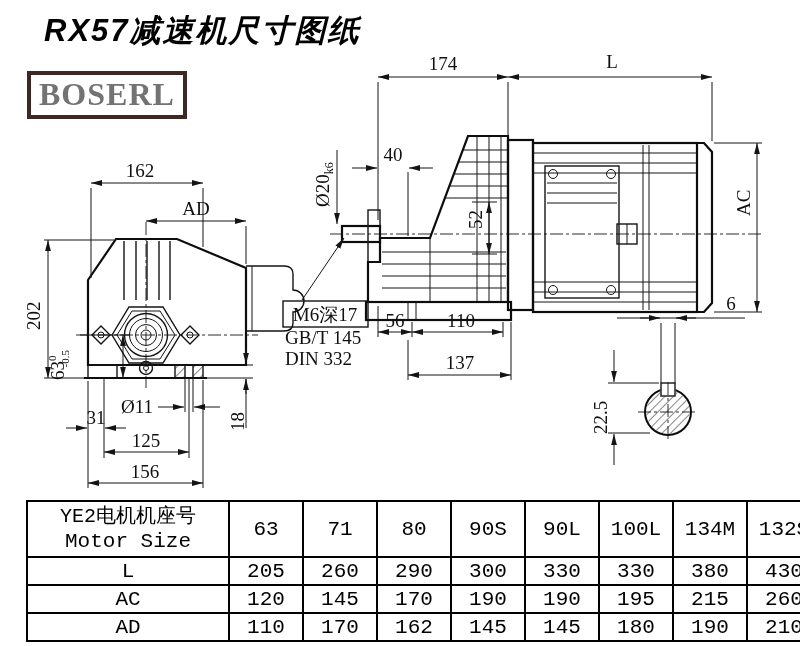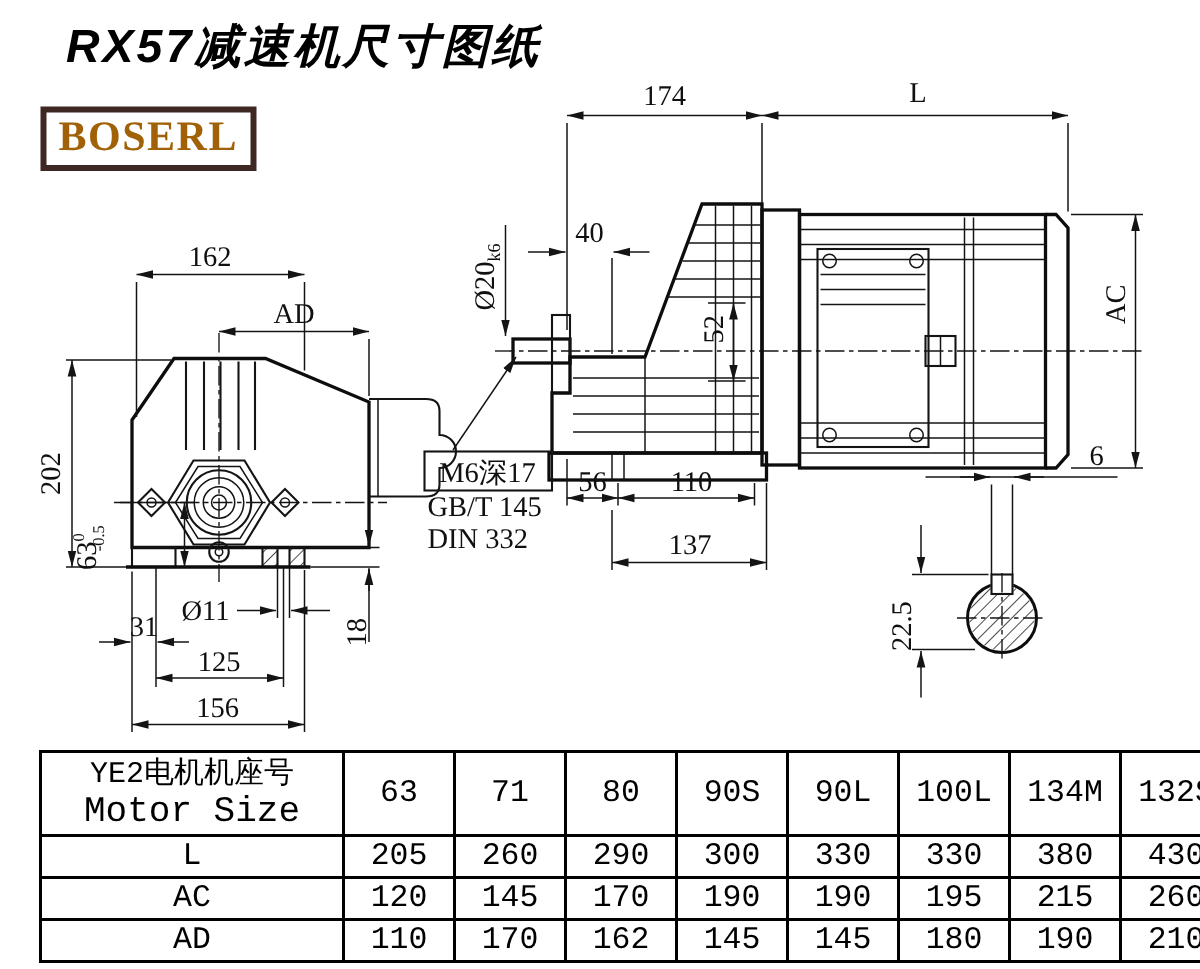--- a/index.html
+++ b/index.html
@@ -3,37 +3,37 @@
 <meta charset="utf-8">
 <style>
   html,body{margin:0;padding:0;background:#888;}
   .page{position:relative;width:800px;height:646px;background:#fff;overflow:hidden;
         font-family:"Liberation Serif","DejaVu Serif",serif;color:#000;}
   .title{position:absolute;left:44px;top:10px;font-size:31px;font-weight:bold;
          letter-spacing:2px;font-family:"Liberation Sans","DejaVu Sans",sans-serif;font-style:italic;}
   .logo{position:absolute;left:27px;top:71px;border:4px solid #3f2823;background:#fff;
         padding:1px 8px 2px 8px;}
   .logo span{font-family:"Liberation Serif","DejaVu Serif",serif;font-weight:bold;
-        font-size:28px;color:#a16207;letter-spacing:1px;}
+        font-size:32px;color:#737373;letter-spacing:1px;}
   svg.drawing{position:absolute;left:0;top:0;}
   svg text{font-family:"Liberation Serif","DejaVu Serif",serif;font-size:19px;fill:#101010;}
   .dims line, .dims path{stroke:#141414;stroke-width:1;fill:none;}
   .thin{stroke:#141414;stroke-width:1;fill:none;}
   .mid{stroke:#141414;stroke-width:1.4;fill:none;}
   .bold{stroke:#0d0d0d;stroke-width:2.2;fill:none;}
   .cl{stroke:#141414;stroke-width:0.9;fill:none;stroke-dasharray:13 3 3 3;}
   .tablewrap{position:absolute;left:2px;top:500px;width:796px;margin-left:24px;}
   table.spec{border-collapse:collapse;width:796px;table-layout:fixed;}
   table.spec td{border:2px solid #000;text-align:center;vertical-align:middle;padding:0;
         font-family:"Liberation Mono","DejaVu Sans Mono",monospace;font-size:21px;}
   td.namecol{width:200px;}
   tr.hdr td{height:54px;}
   tr.datarow td{height:26px;}
   .hl1{font-size:20px;line-height:24px;}
-  .hl2{font-size:24px;line-height:25px;}
+  .hl2{font-size:21px;line-height:25px;}
 </style>
 </head>
 <body>
 
 <div class="page">
 
   <div class="title">RX57减速机尺寸图纸</div>
   <div class="logo">
     <span>BOSERL</span>
   </div>

